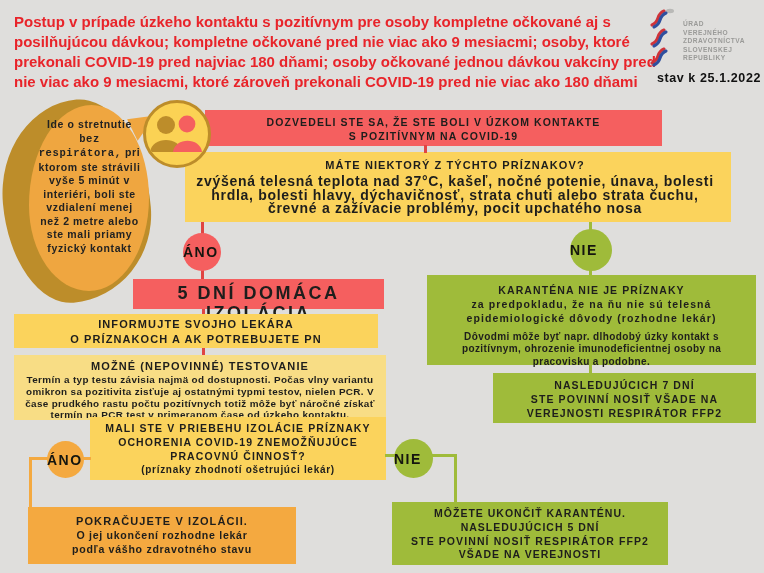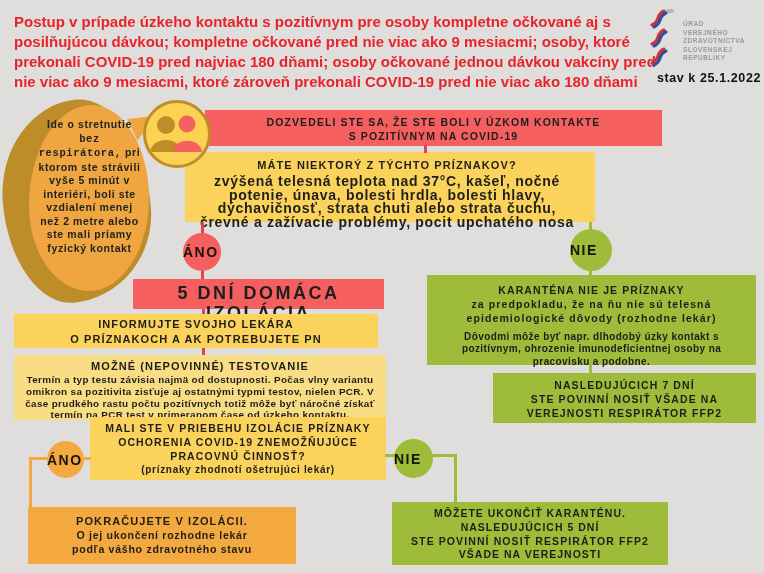--- a/index.html
+++ b/index.html
@@ -105,21 +105,21 @@
 
   <div class="people-circle">
     <svg viewBox="0 0 62 62" width="62" height="62">
       <circle cx="20" cy="22" r="9" fill="#bd8d2a"></circle>
       <path d="M4,49 C6,33 34,33 36,49 Z" fill="#bd8d2a"></path>
       <circle cx="41" cy="21" r="8.4" fill="#f55f5f"></circle>
       <path d="M27,49 C29,34 54,34 56,49 Z" fill="#f55f5f"></path>
     </svg>
   </div>
 
-  <div class="box yellow-box" style="left:185px; top:152px; width:410px; height:70px; padding:6px 16px 0 10px;">
+  <div class="box yellow-box" style="left:185px; top:152px; width:546px; height:70px; padding:6px 16px 0 10px;">
     <div class="hd2">MÁTE NIEKTORÝ Z TÝCHTO PRÍZNAKOV?</div>
     <div class="bd" style="margin-top:2px;">zvýšená telesná teplota nad 37°C, kašeľ, nočné potenie, únava, bolesti hrdla, bolesti hlavy, dýchavičnosť, strata chuti alebo strata čuchu, črevné a zažívacie problémy, pocit upchatého nosa</div>
   </div>
 
   <div class="ln ln-red" style="left:424px; top:145px; width:3px; height:8px;"></div>
   <div class="ln ln-red" style="left:201px; top:222px; width:3px; height:12px;"></div>
   <div class="ln ln-red" style="left:201px; top:270px; width:3px; height:10px;"></div>
   <div class="ln ln-green" style="left:589px; top:222px; width:3px; height:9px;"></div>
   <div class="ln ln-green" style="left:589px; top:269px; width:3px; height:7px;"></div>
 

